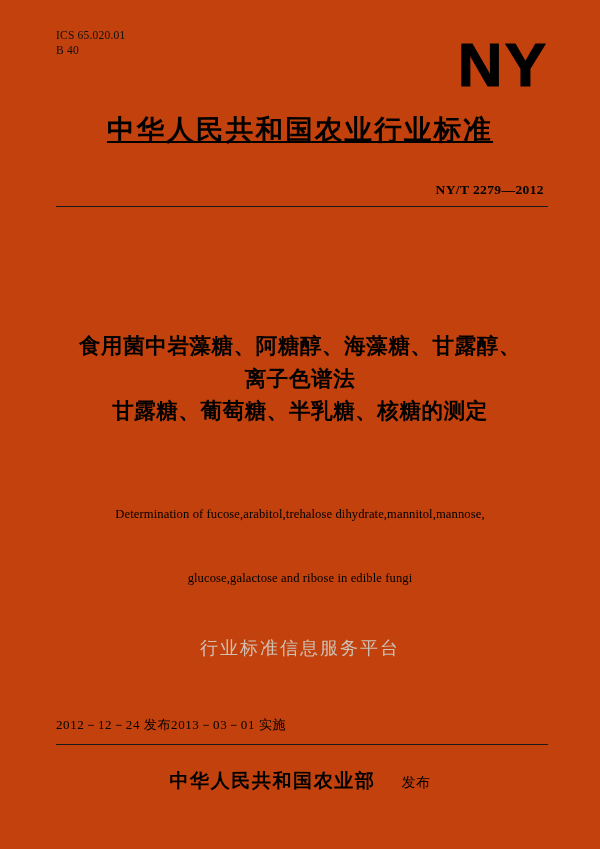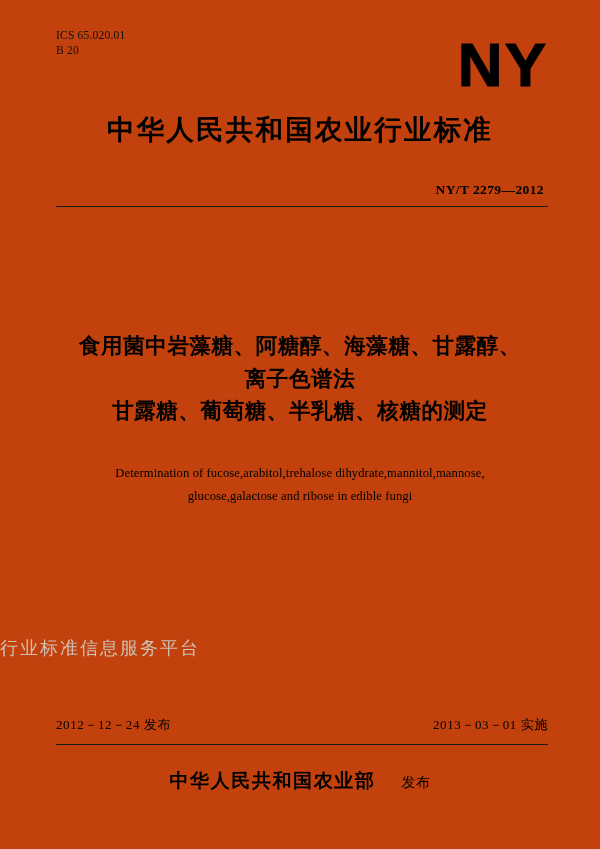--- a/index.html
+++ b/index.html
@@ -50,20 +50,21 @@
   
   .nat-title {
     position: absolute;
     left: 0; right: 0; top: 112px;
     text-align: center;
     font-family: "Liberation Sans", sans-serif;
     font-weight: bold;
     font-size: 27.5px;
     letter-spacing: 2.2px;
     color: #000;
+    text-decoration: underline;
   }
 
   
   .std-no {
     position: absolute;
     right: 56px; top: 182px;
     font-family: "Liberation Serif", serif;
     font-size: 14px;
     letter-spacing: 0.4px;
     color: #000;
@@ -97,41 +98,41 @@
   .en-title {
     position: absolute;
     left: 52px; right: 52px; top: 462px;
     text-align: center;
     font-family: "Liberation Serif", serif;
     font-size: 12.6px;
     line-height: 1.85;
     letter-spacing: 0.1px;
     color: #000;
   }
-  .en-title .ln { display: block; }
+  .en-title .ln { display: block; margin-top: 41px; }
 
   
   .watermark {
     position: absolute;
     left: 0; right: 0; top: 636px;
-    text-align: left;
+    text-align: center;
     font-family: Liberation Mono, monospace;
     font-size: 18px;
     letter-spacing: 2px;
     color: #cfd8d2;
     opacity: 0.85;
     user-select: none;
   }
 
   
   .dates {
     position: absolute;
     left: 56px; right: 52px; top: 716px;
     display: flex;
-    justify-content: space-between;
+    justify-content: flex-start;
     font-family: "Liberation Serif", serif;
     font-size: 13px;
     letter-spacing: 0.6px;
     color: #000;
   }
 
   
   .issuer {
     position: absolute;
     left: 0; right: 0; top: 768px;
@@ -150,21 +151,21 @@
     font-family: "Liberation Sans", sans-serif;
   }
 </style>
 </head>
 <body>
 
 <div class="page">
 
   <div class="ics-block">
     <div>ICS 65.020.01</div>
-    <div>B 20</div>
+    <div>B 40</div>
   </div>
 
   <div class="ny-logo">NY</div>
 
   <div class="nat-title">中华人民共和国农业行业标准</div>
 
   <div class="std-no">
     <span class="code">NY/T 2279—2012</span>
   </div>
 

